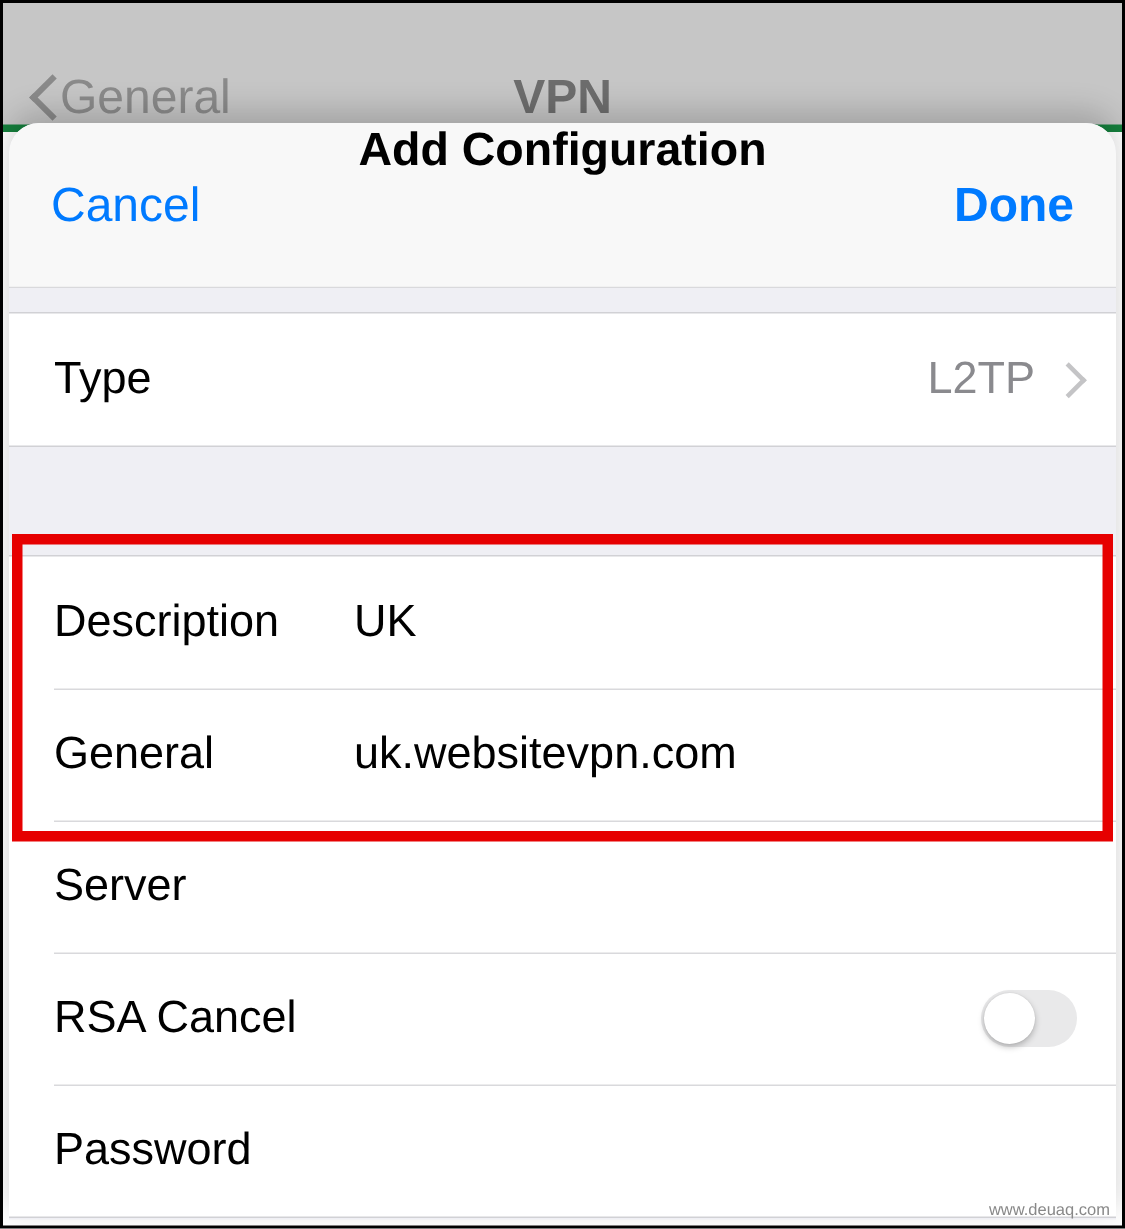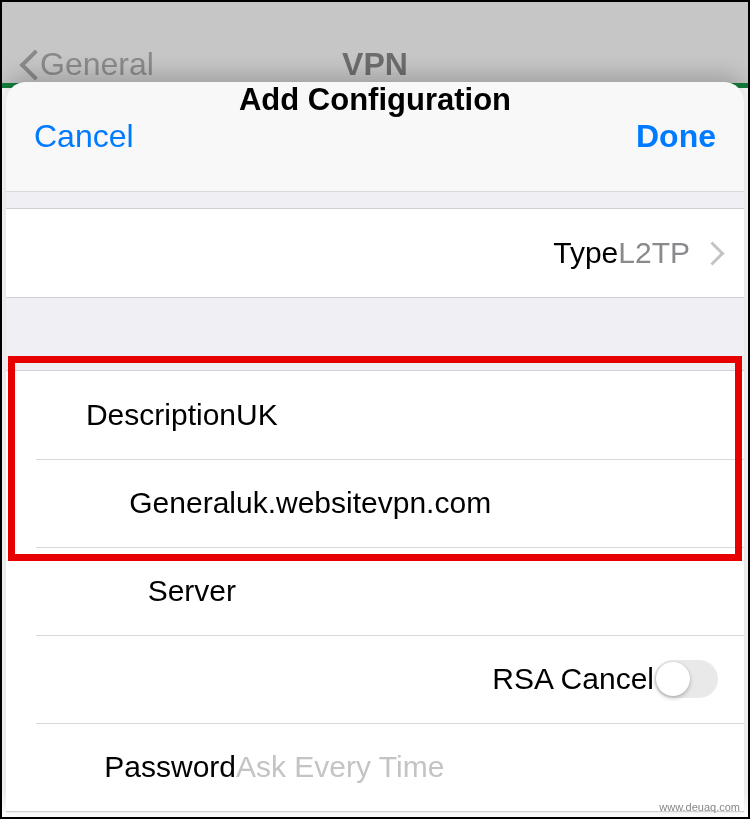--- a/index.html
+++ b/index.html
@@ -111,21 +111,21 @@
   }
   .row + .row::before {
     content: "";
     position: absolute;
     top: 0;
     left: 30px;
     right: 0;
     height: 1px;
     background: #d9d9dc;
   }
-  .row .label { flex: 0 0 200px; text-align: right; }
+  .row .label { flex: 0 0 200px; }
   .row.type .label { flex: 1; }
   .row .value-input {
     flex: 1;
     border: none;
     font-size: 30px;
     font-family: inherit;
     color: #000;
     background: transparent;
     outline: none;
   }
@@ -228,20 +228,19 @@
       <input class="value-input" value="" style="">
     </div>
     <div class="row">
       <span class="label" style="flex:1">RSA Cancel</span>
       <div class="switch">
         <div class="knob"></div>
       </div>
     </div>
     <div class="row">
       <span class="label">Password</span>
-      <input class="value-input" placeholder="Ask Every Time" style="">
     </div>
   </div>
 </div>
 
 <div class="highlight-box"></div>
 
 <div class="watermark">www.deuaq.com</div>
 
 </body></html>

